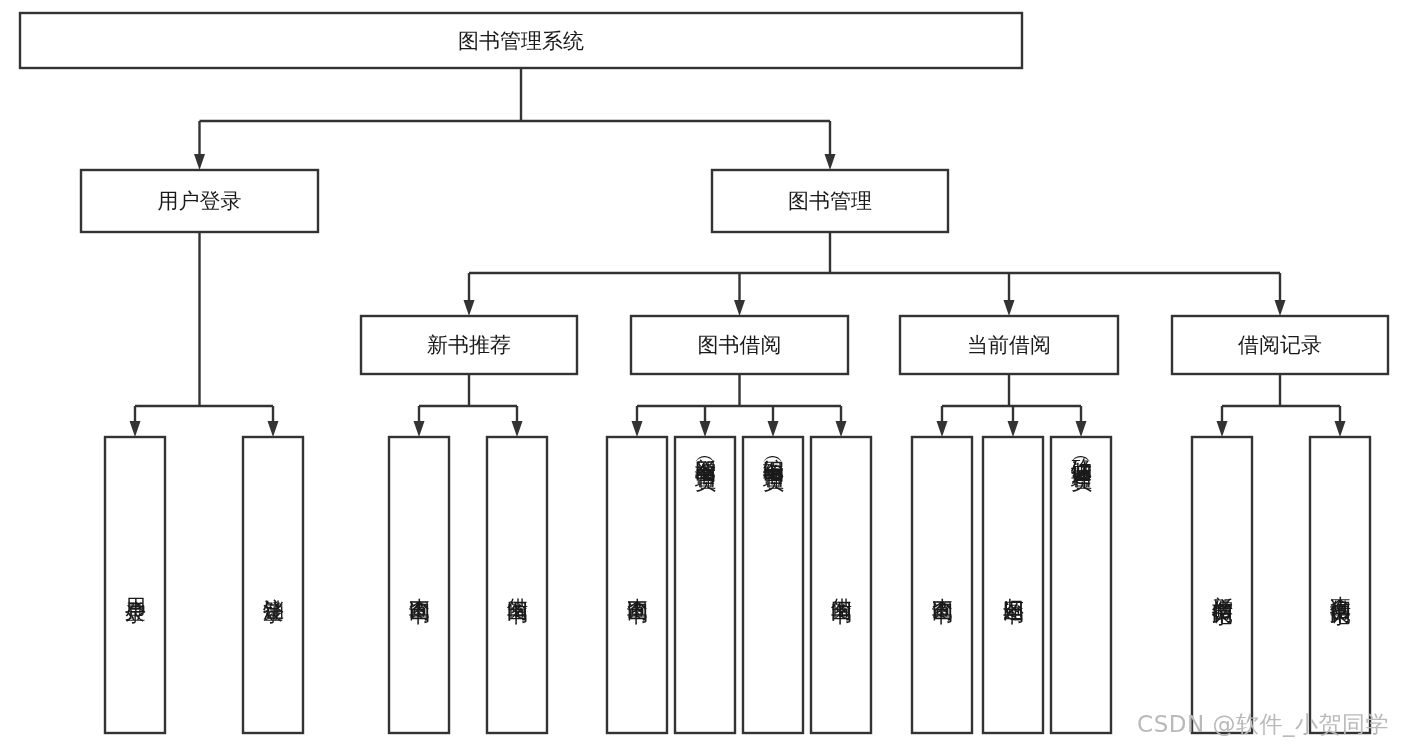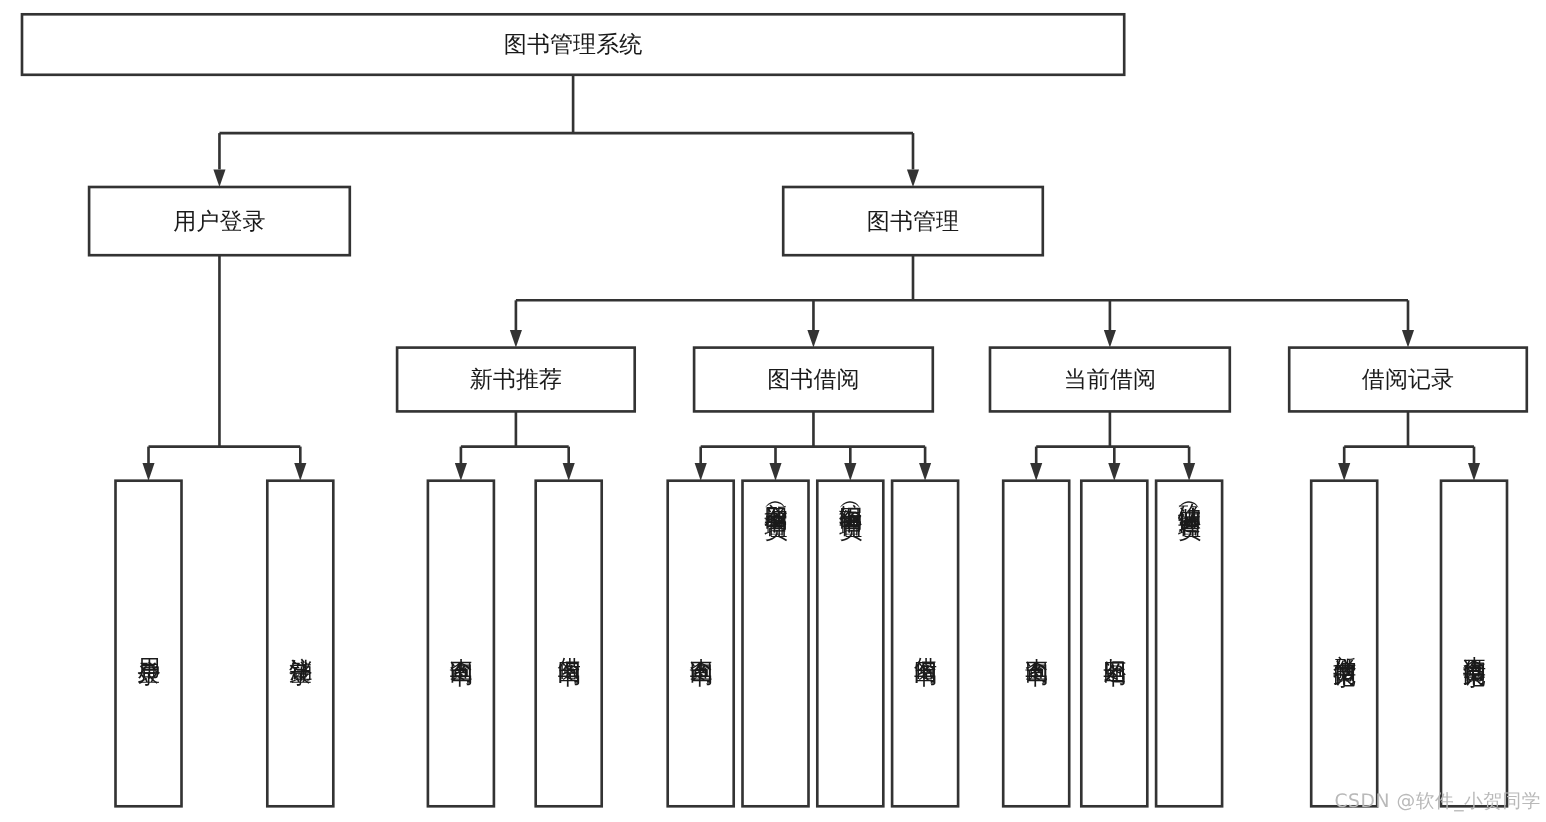--- a/index.html
+++ b/index.html
@@ -60,23 +60,23 @@
     text-orientation: upright;
     font-family: "DejaVu Sans", "Liberation Sans", sans-serif;
     font-size: 21px;
     line-height: 1.28;
     letter-spacing: 2px;
     color: #1a1a1a;
     white-space: nowrap;
   }
   #watermark {
     position: absolute;
-    right: 4px;
+    right: 16px;
     bottom: 7px;
-    font-size: 17px;
+    font-size: 23px;
     color: #b9b9b9;
     letter-spacing: 0.5px;
     white-space: nowrap;
   }
 </style>
 </head>
 <body>
 
 <div id="diagram-root">
 

